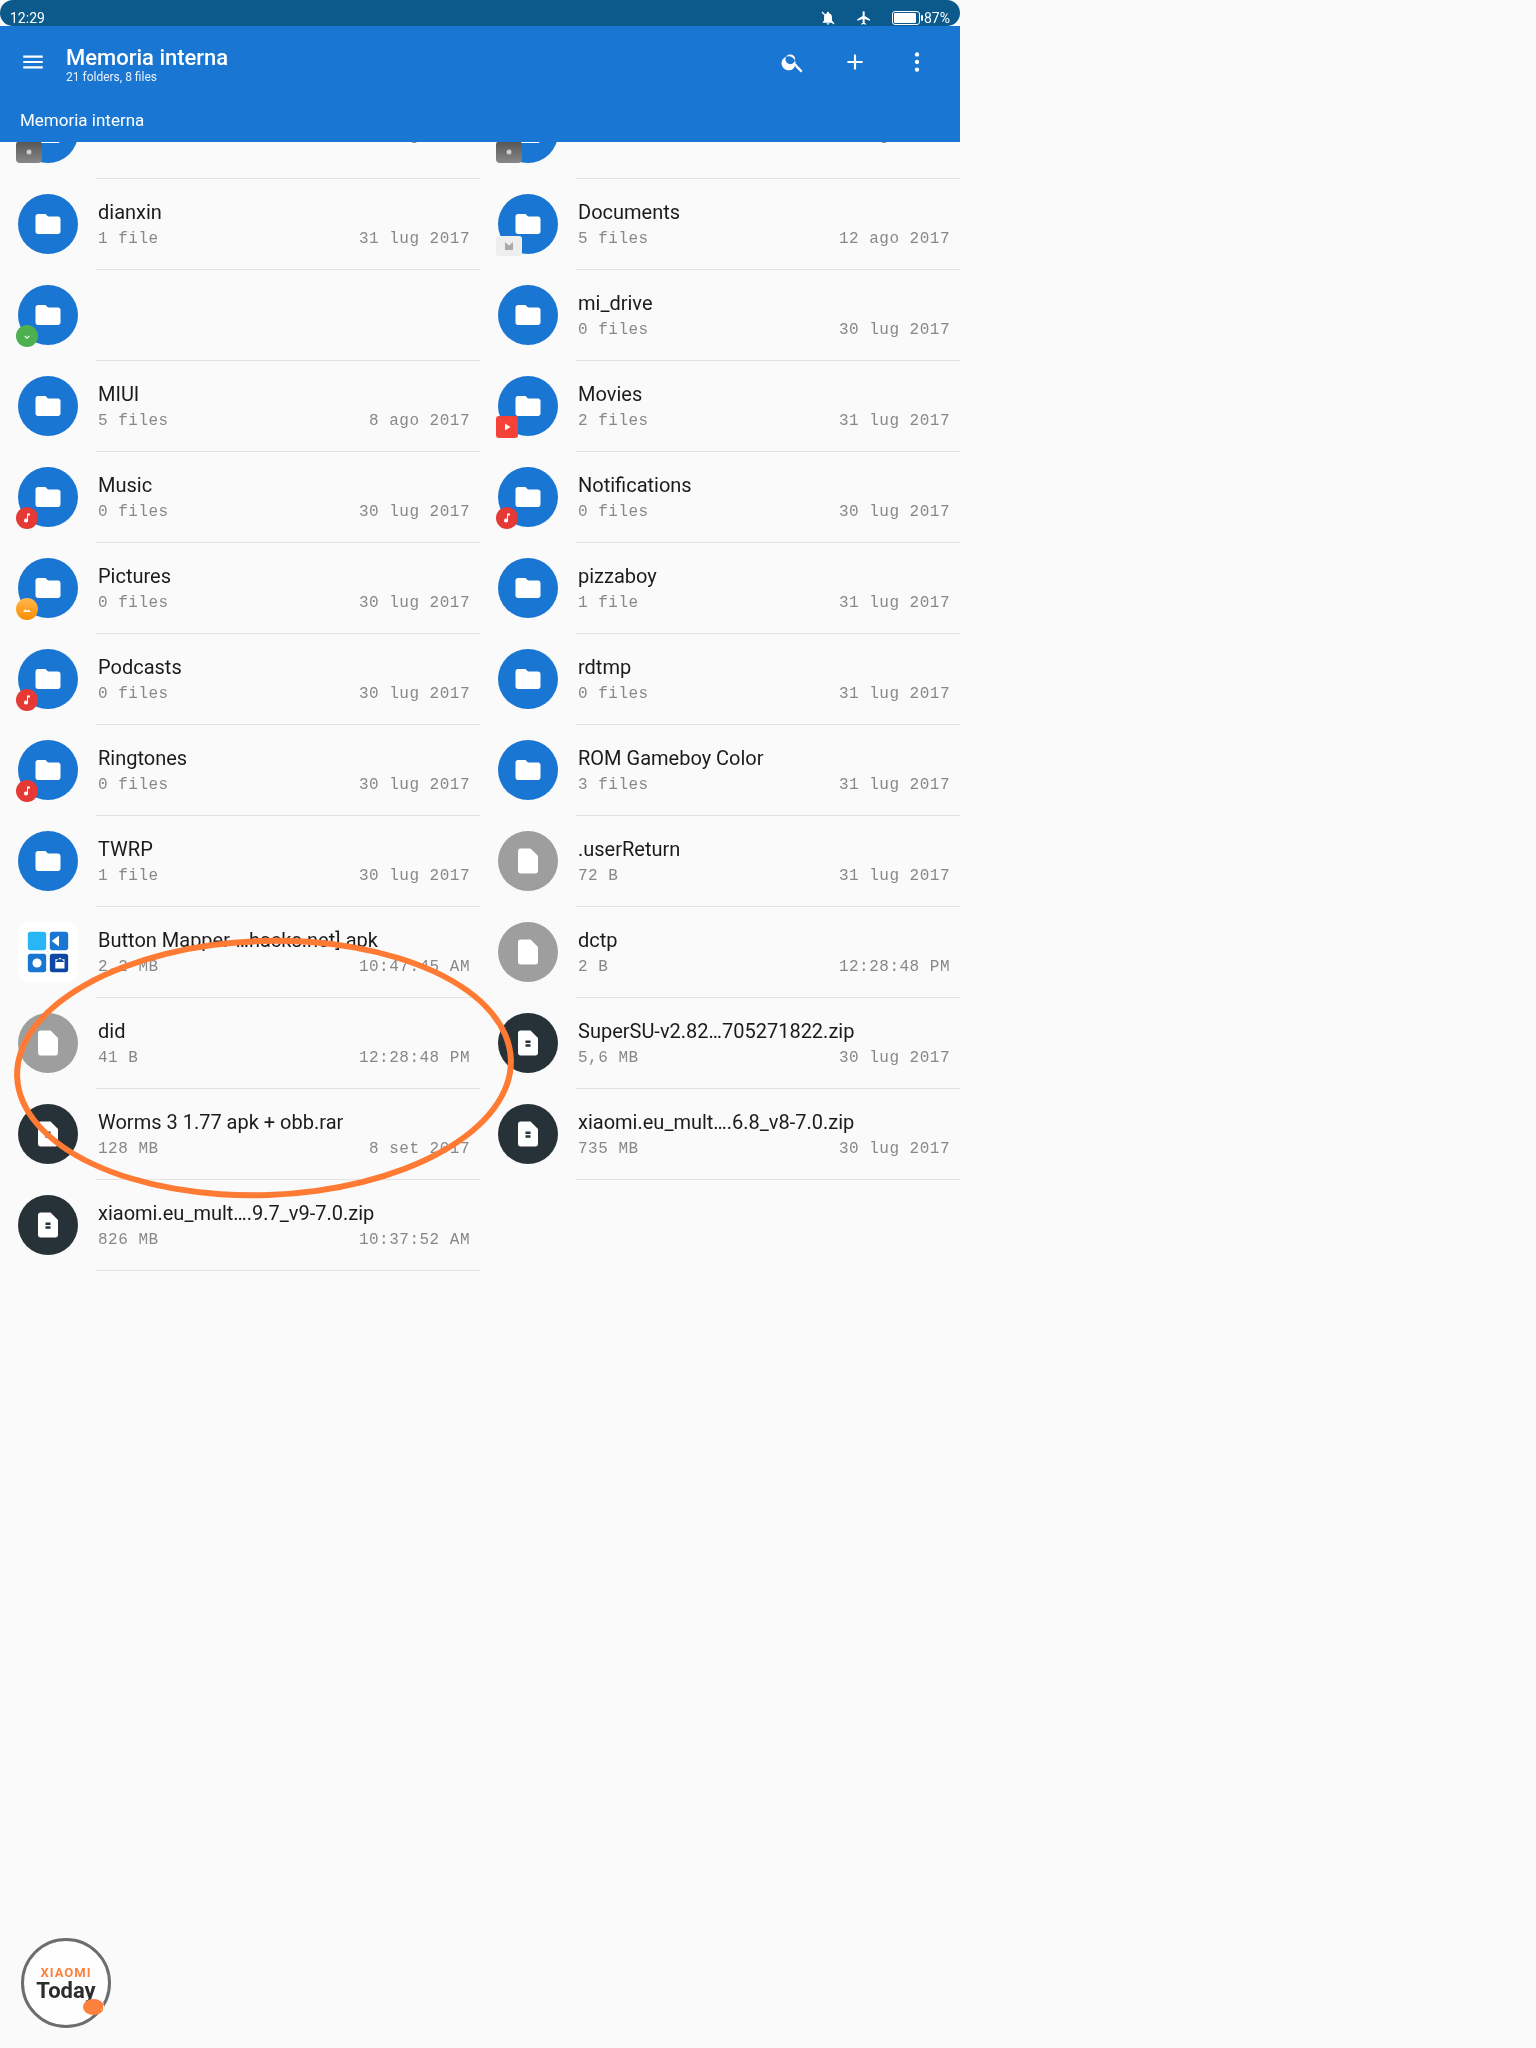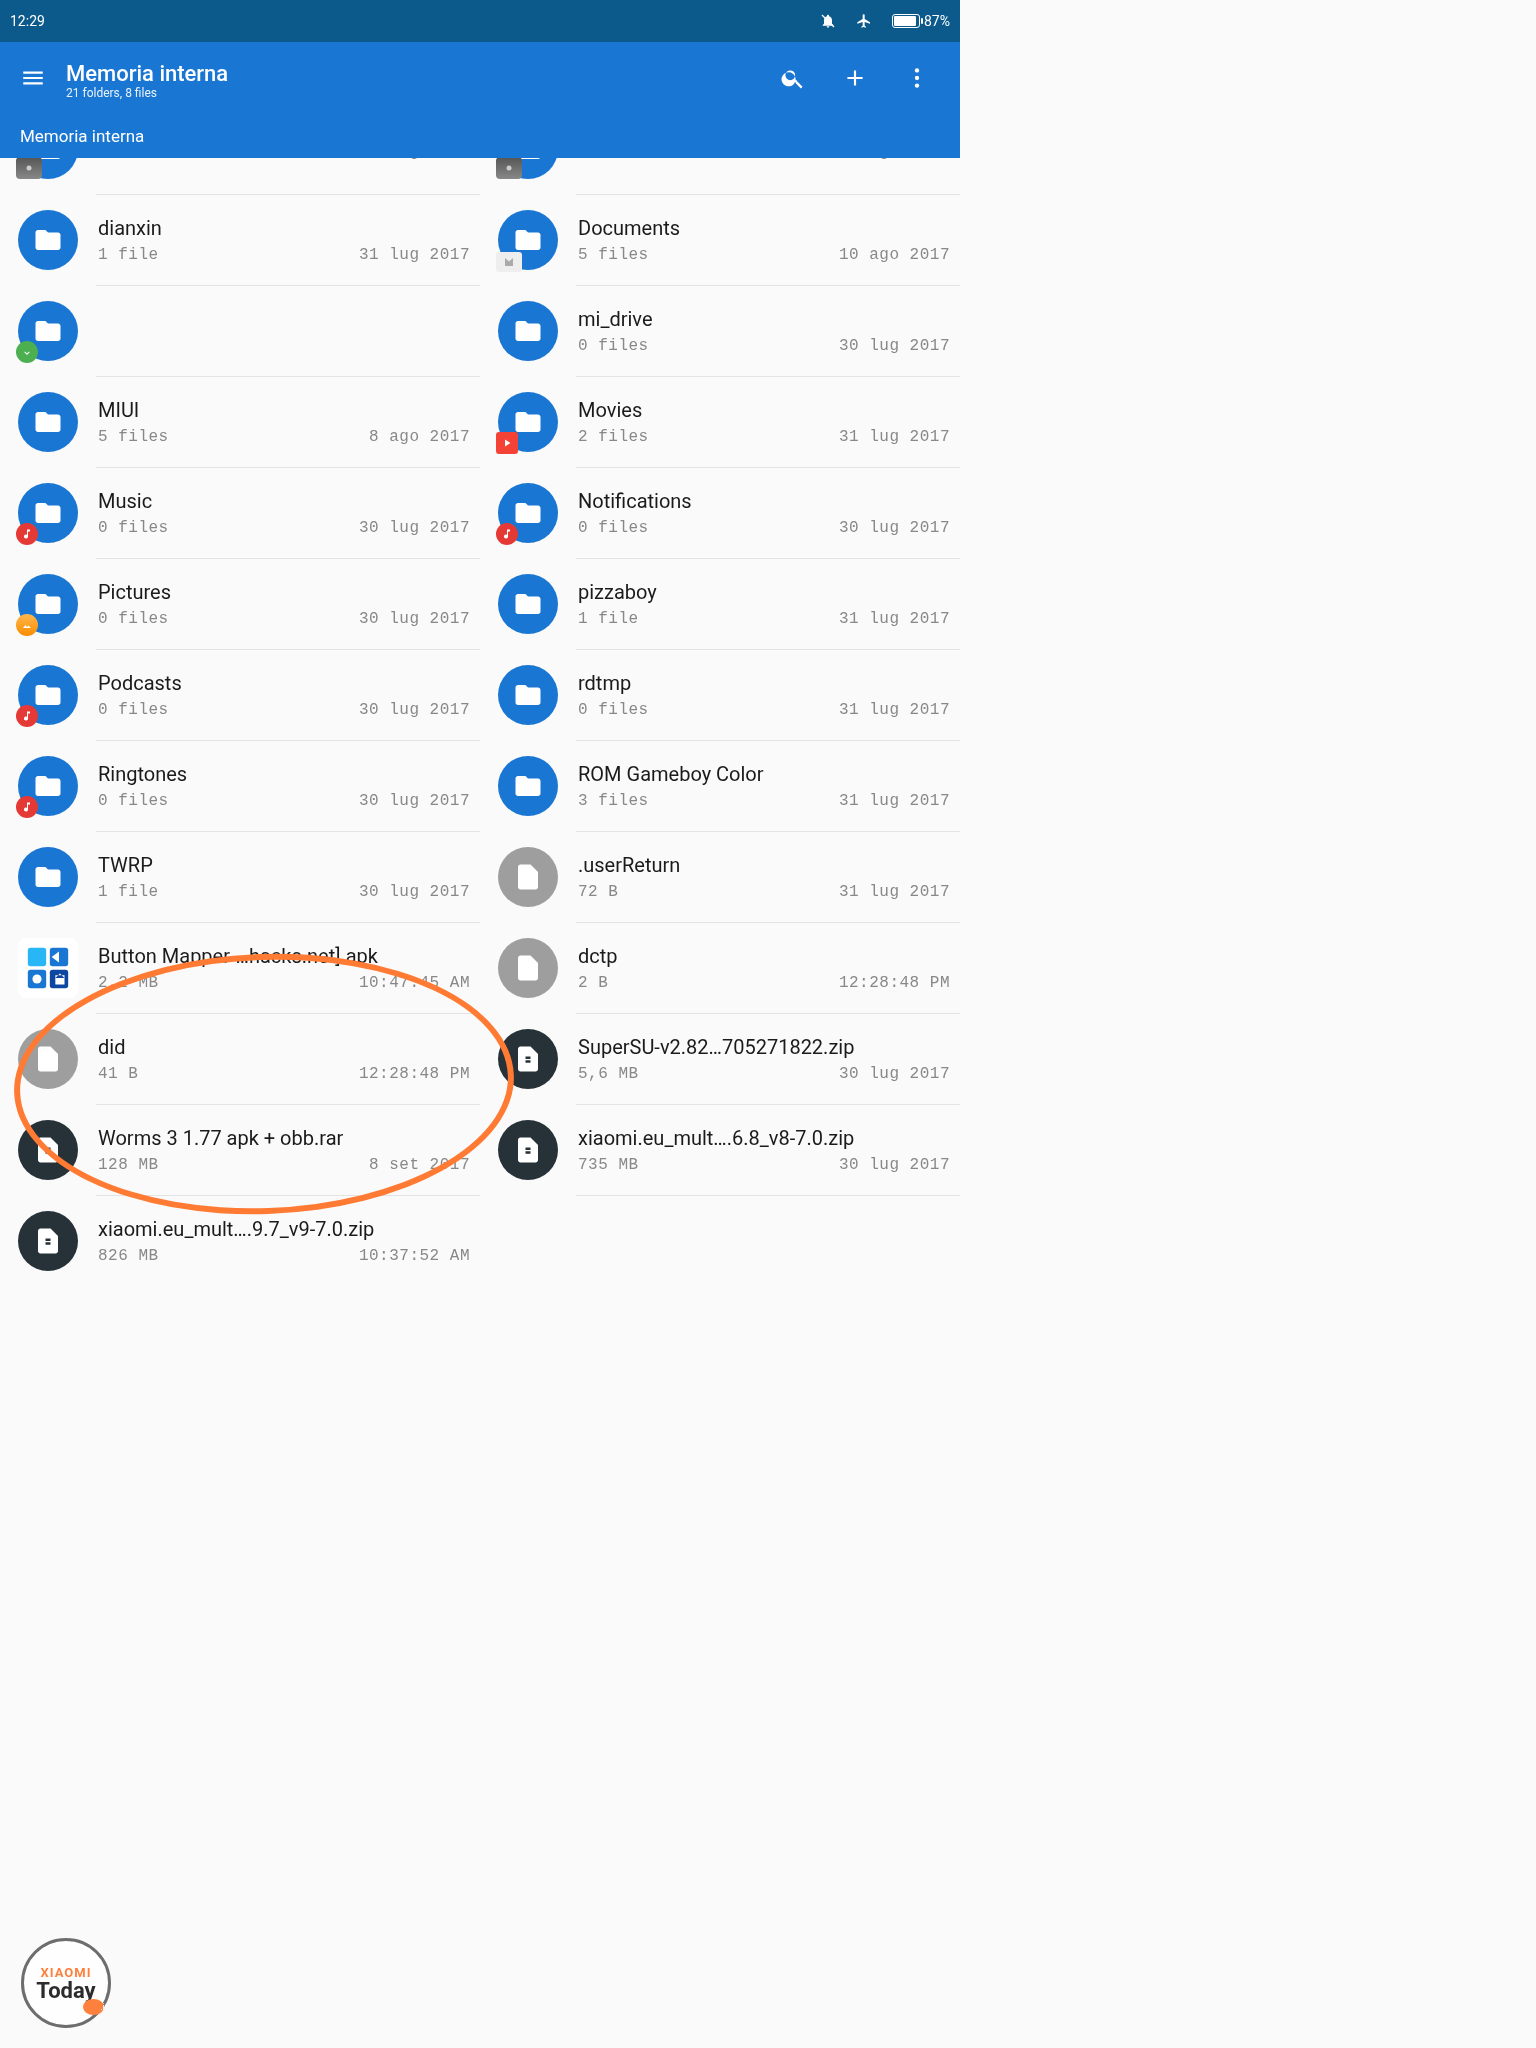--- a/index.html
+++ b/index.html
@@ -1,17 +1,17 @@
 <!DOCTYPE html>
 <html><head>
 <meta charset="utf-8">
 <style>
   * { box-sizing: border-box; margin: 0; padding: 0; }
   html, body { width: 960px; height: 1280px; font-family: Roboto, "Helvetica Neue", Arial, sans-serif; background: #fafafa; overflow: hidden; }
-  .status-bar { height: 42px; background: #0c5a8c; color: #fff; display: flex; align-items: center; justify-content: space-between; padding: 0 10px; font-size: 14px; }
+  .status-bar { height: 26px; background: #0c5a8c; color: #fff; display: flex; align-items: flex-end; justify-content: space-between; padding: 0 10px; font-size: 14px; border-radius: 14px; }
   .status-right { display: flex; align-items: center; gap: 20px; }
   .toolbar { background: #1976d2; color: #fff; display: flex; align-items: center; padding: 0 20px; height: 76px; }
   .toolbar .title-block { margin-left: 20px; flex: 1; }
   .toolbar .title { font-size: 22px; font-weight: 500; }
   .toolbar .subtitle { font-size: 12px; opacity: 0.9; }
   .toolbar .actions { display: flex; align-items: center; gap: 36px; margin-right: 10px; }
   .breadcrumb { background: #1976d2; color: #fff; padding: 8px 20px 12px 20px; font-size: 17px; }
   .content { display: flex; height: calc(1280px - 30px - 76px - 44px); background: #fafafa; overflow: hidden; }
   .col { flex: 1; display: flex; flex-direction: column; }
   .col + .col { }
@@ -367,21 +367,21 @@
           <span class="badge" style="background:#eee;border-radius:3px;width:26px;height:20px;">
             <svg viewBox="0 0 24 24" style="fill:#aaa">
               <path d="M4 4h16v16H4z M4 4l8 7 8-7"></path>
             </svg>
           </span>
         </div>
         <div class="row-text">
           <div class="row-name">Documents</div>
           <div class="row-meta">
             <span class="left">5 files</span>
-            <span class="right">10 ago 2017</span>
+            <span class="right">12 ago 2017</span>
           </div>
         </div>
       </div>
       <div class="row-sep"></div>
       <div class="row">
         <div class="icon-wrap icon-folder">
           <svg viewBox="0 0 24 24">
             <path d="M10 4H4c-1.1 0-2 .9-2 2v12c0 1.1.9 2 2 2h16c1.1 0 2-.9 2-2V8c0-1.1-.9-2-2-2h-8l-2-2z"></path>
           </svg>
         </div>

